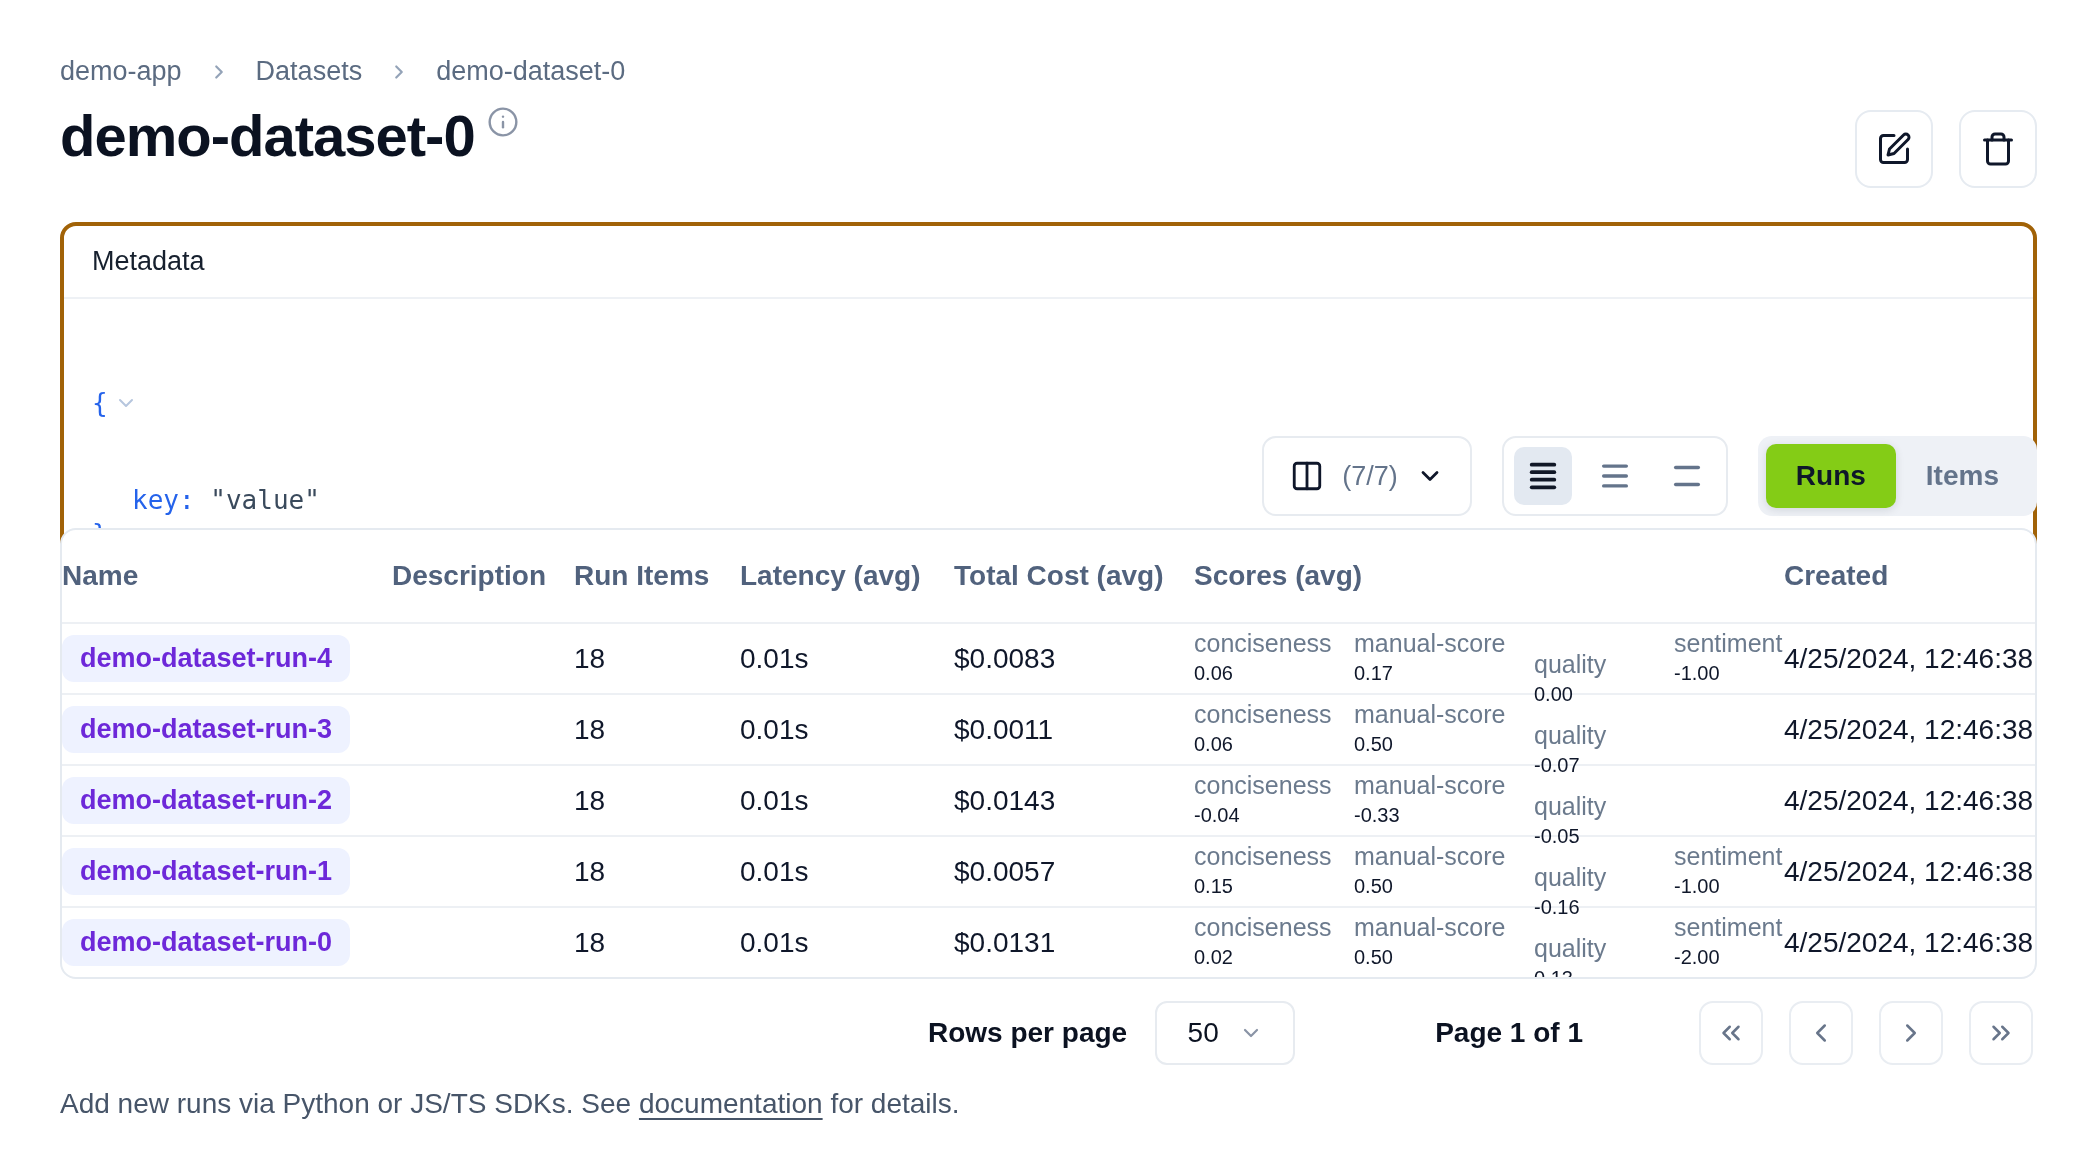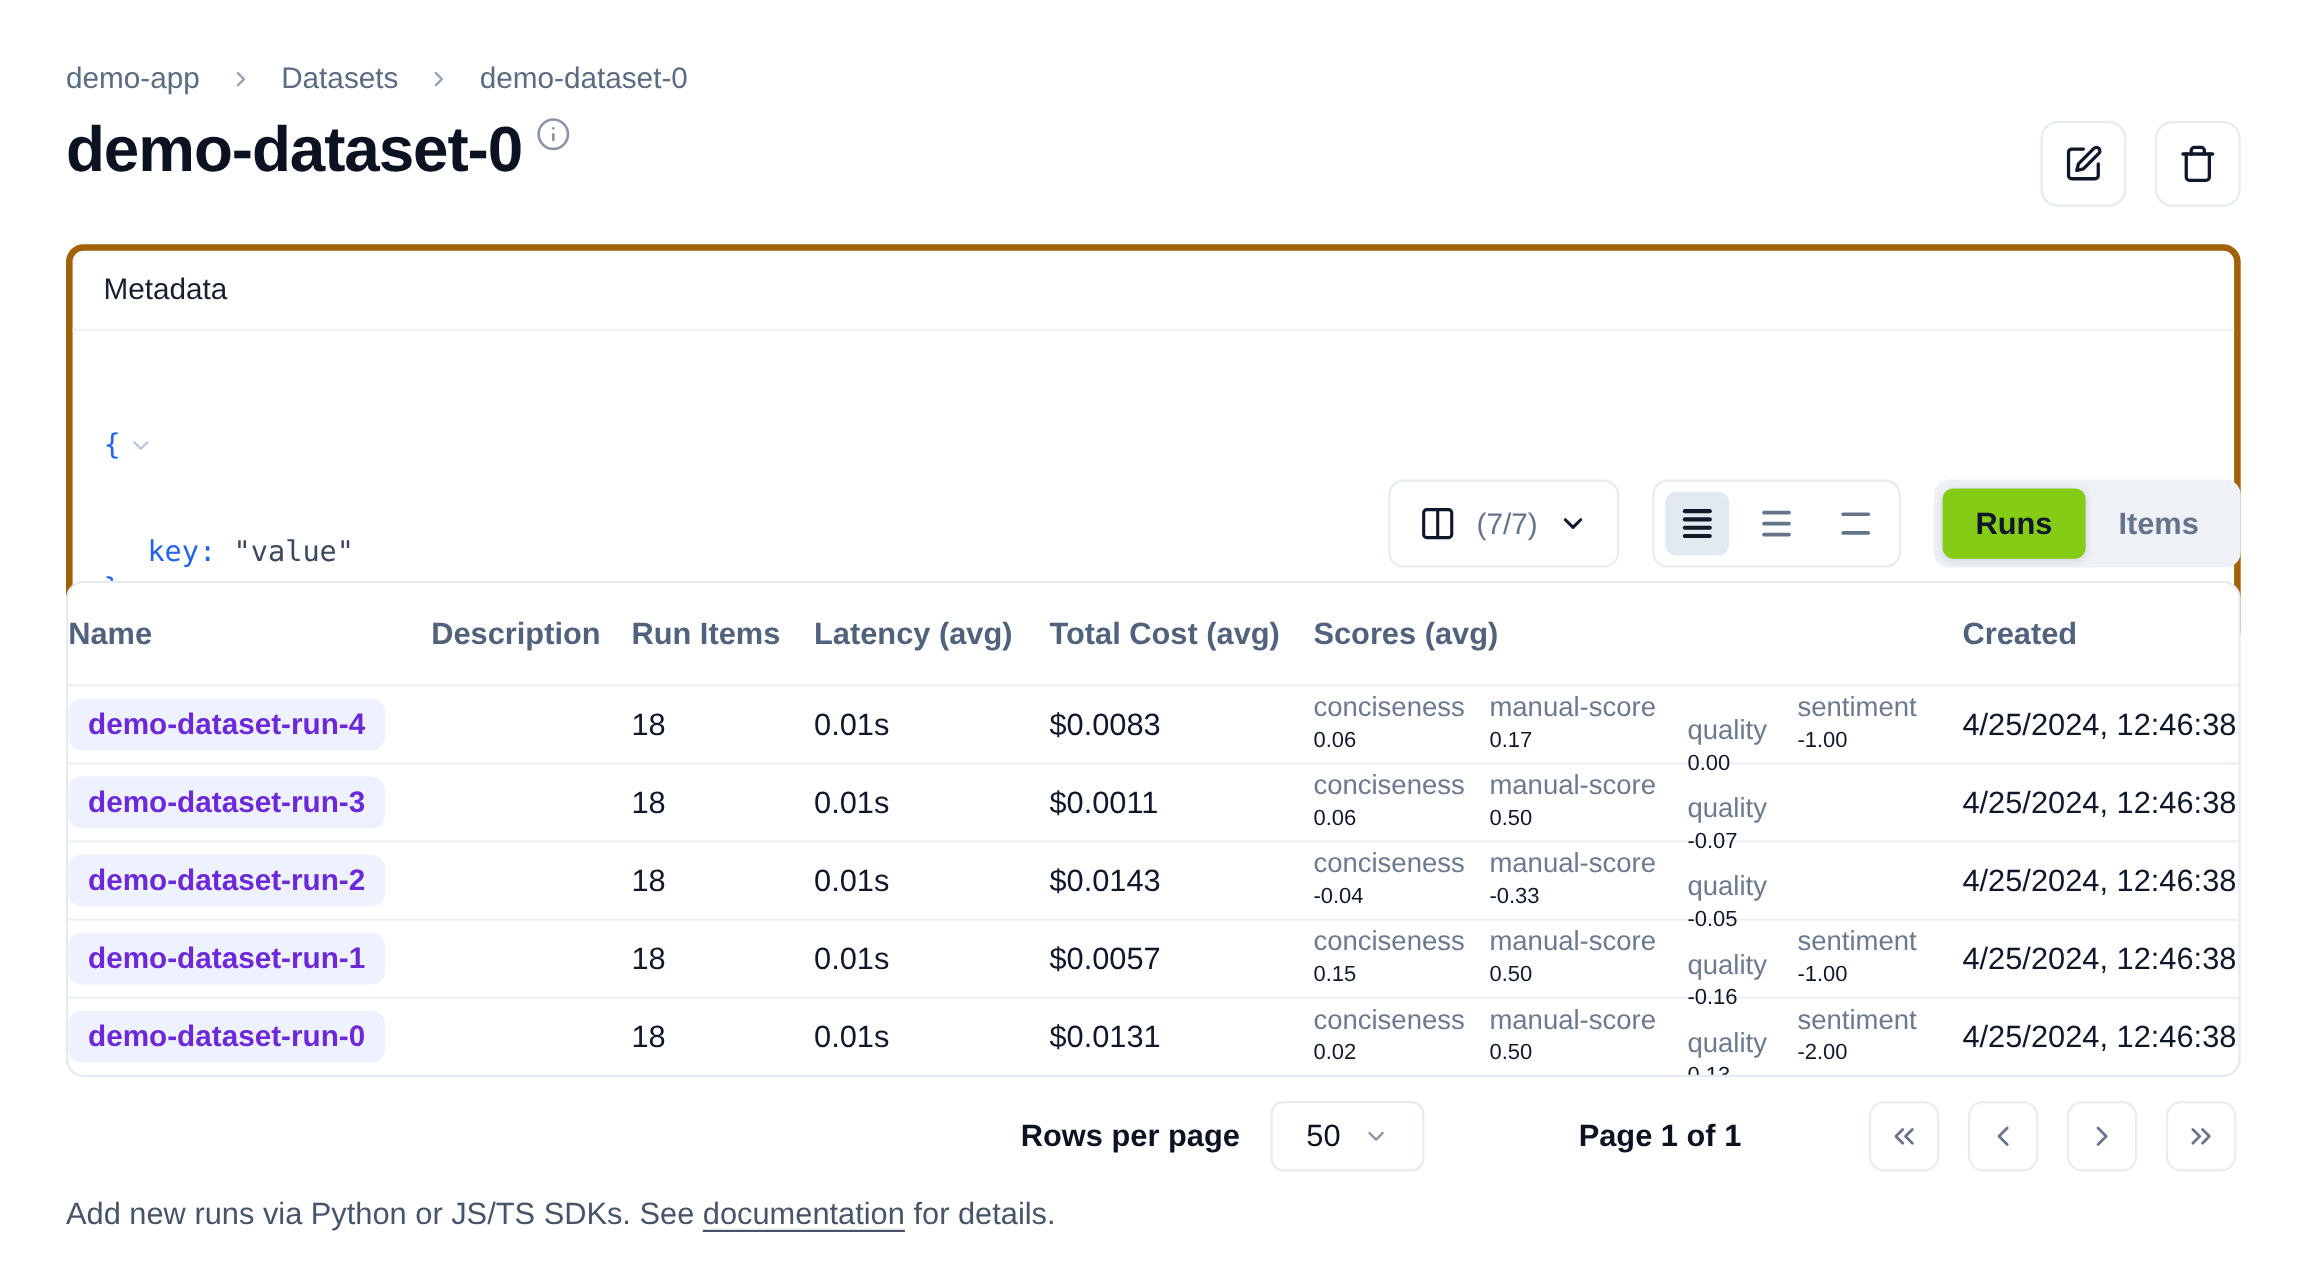--- a/index.html
+++ b/index.html
@@ -36,21 +36,21 @@
   .title-actions { display: flex; gap: 26px; margin-top: 6px; }
   .icon-btn {
     width: 78px; height: 78px; border: 2px solid #e6ebf1; border-radius: 16px;
     background: #fff; display: flex; align-items: center; justify-content: center; cursor: pointer;
   }
   .icon-btn svg { stroke: #0f172a; }
 
   
   .metadata-card {
     position: absolute; top: 222px; left: 60px; right: 63px;
-    border: 6px solid #a16207; border-radius: 16px; background: #fff;
+    border: 4px solid #a16207; border-radius: 16px; background: #fff;
   }
   .metadata-header {
     padding: 20px 28px; font-size: 27px; font-weight: 500; color: #16202e;
     border-bottom: 2px solid #eef1f5;
   }
   .metadata-body {
     padding: 24px 28px 30px 28px;
     font-family: "DejaVu Sans Mono", monospace;
     font-size: 26px; line-height: 34px; color: #334155;
   }
@@ -107,21 +107,21 @@
   .col-latency { width: 214px; }
   .col-cost    { width: 240px; }
   .col-scores  { width: 590px; }
   .col-created { width: 408px; white-space: nowrap; overflow: hidden; }
   .name-badge {
     display: inline-block; padding: 8px 18px; background: #eef2ff; border-radius: 12px;
     color: #6d28d9; font-weight: 700; font-size: 27px; cursor: pointer;
   }
   .cell-scores { display: flex; align-items: center; }
   .score-col { flex-shrink: 0; }
-  .score-0 { width: 160px; } .score-1 { width: 180px; } .score-2 { width: 100px; margin-top: 43px; } .score-3 { width: 150px; }
+  .score-0 { width: 160px; } .score-1 { width: 180px; } .score-2 { width: 100px; margin-top: 43px; } .score-3 { width: 150px; margin-left: 40px; }
   .score-label { font-size: 25px; color: #6b7a8d; line-height: 29px; }
   .score-value { font-size: 20px; color: #0f172a; line-height: 31px; }
 
   
   .pagination {
     position: absolute; top: 1000px; left: 60px; right: 67px; height: 66px;
     display: flex; align-items: center; justify-content: flex-end;
   }
   .rpp-label { font-size: 28px; font-weight: 600; color: #0b1221; }
   .rpp-select {

